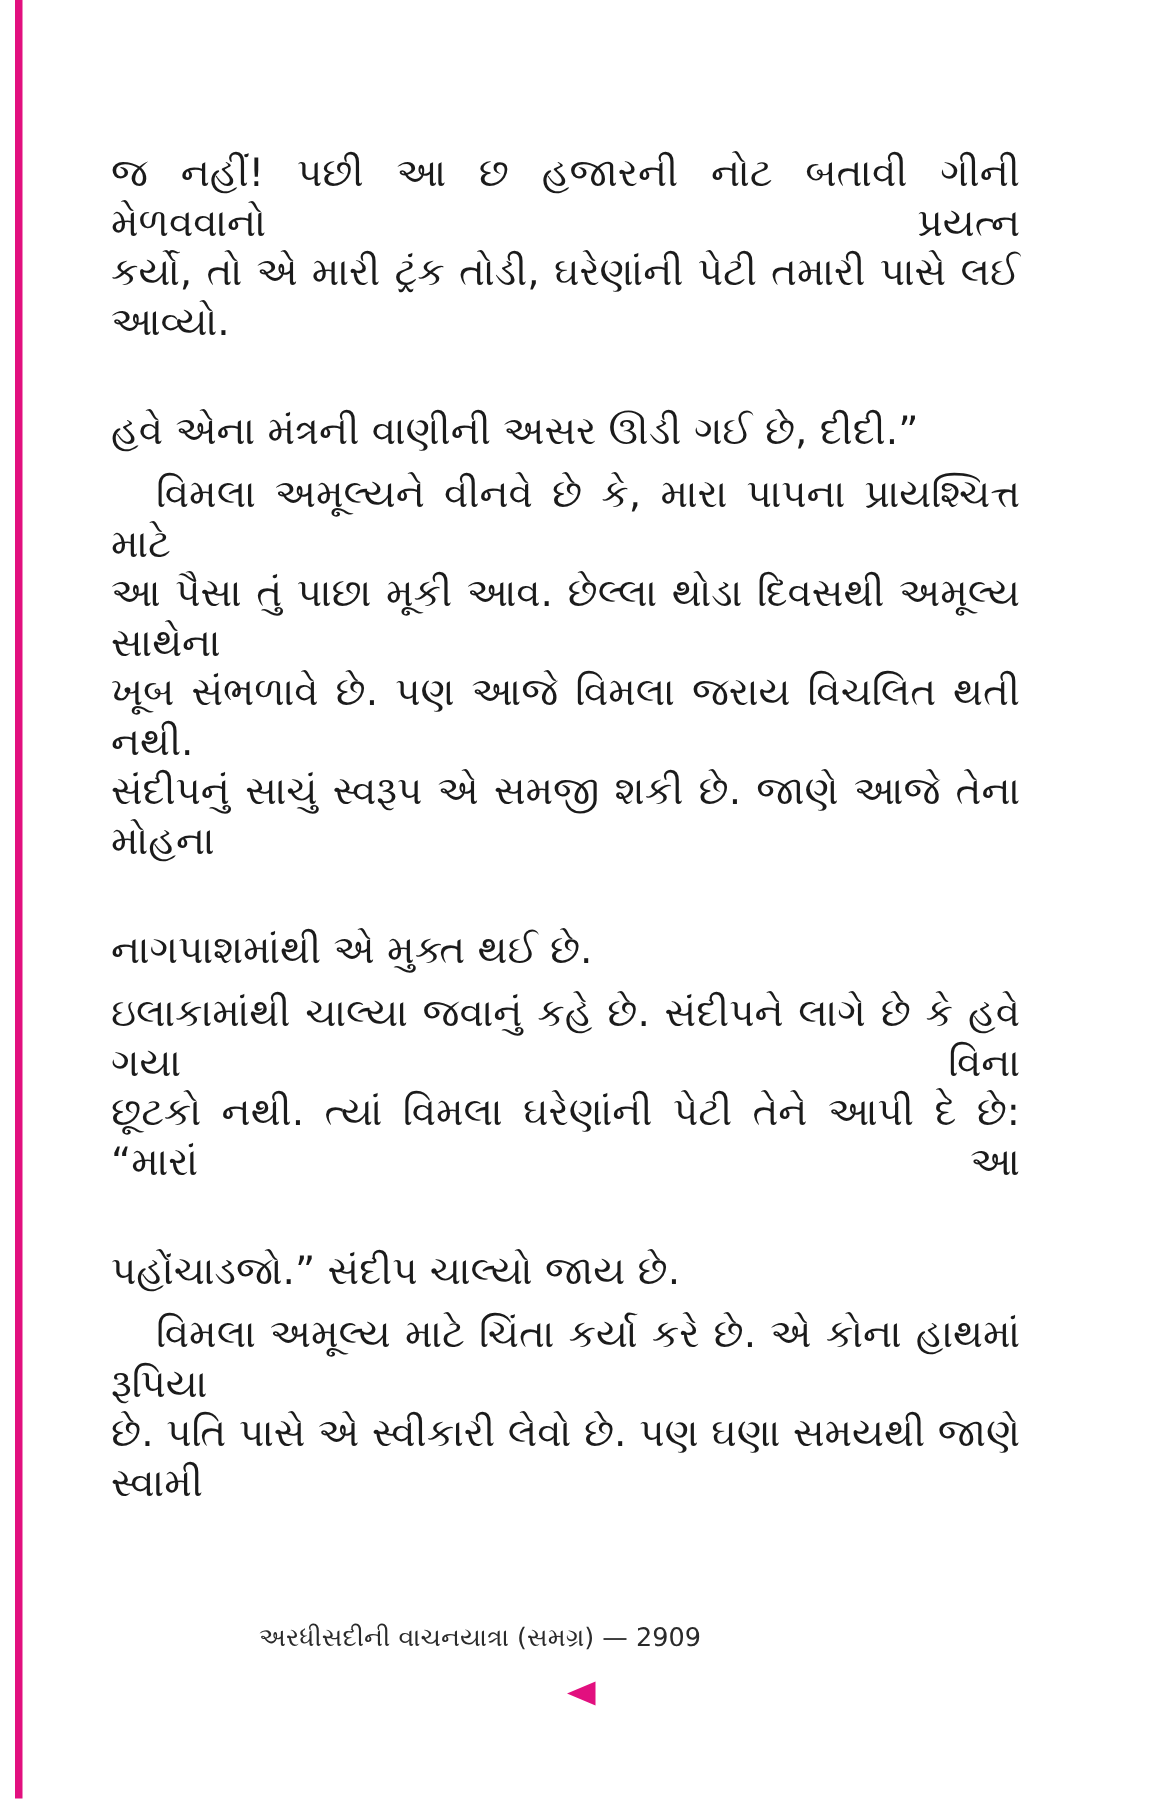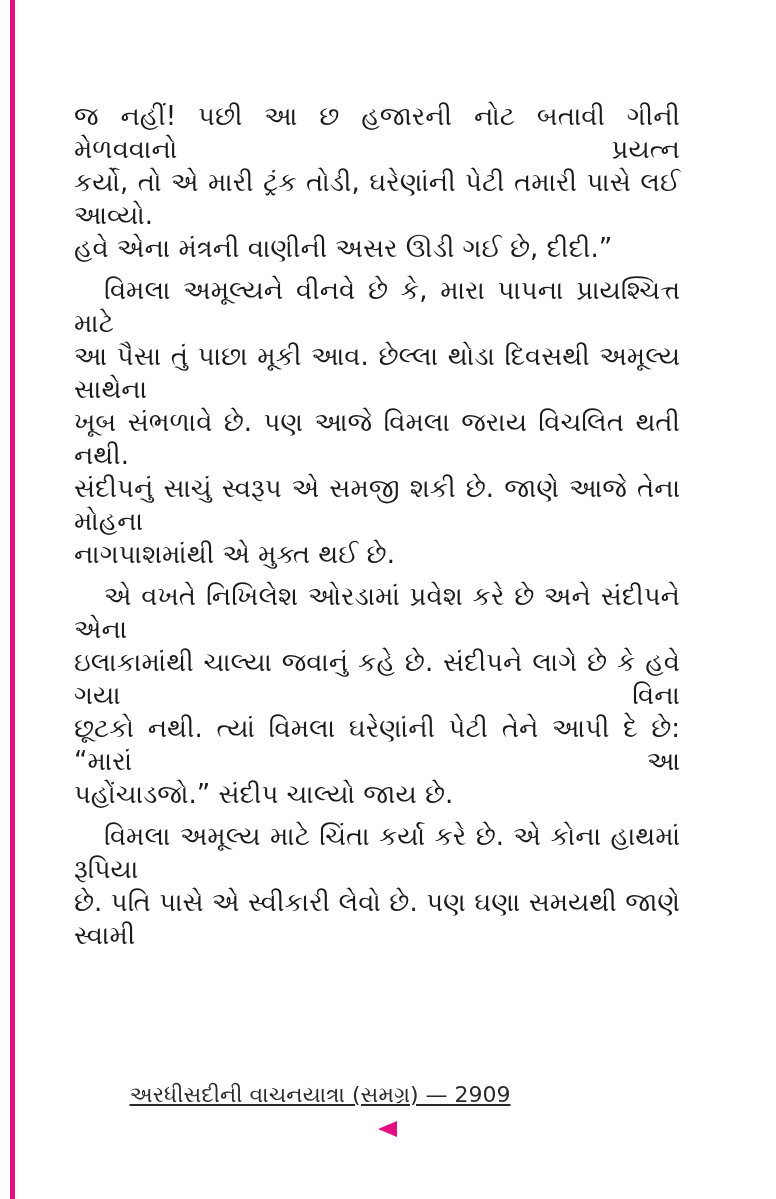--- a/index.html
+++ b/index.html
@@ -36,30 +36,30 @@
   }
   .line {
     text-align: justify;
     text-align-last: justify;
   }
   .line.first {
     text-indent: 30px;
   }
   .line.last {
     text-align-last: left;
+    margin-top: 40px;
   }
   .page-footer {
     position: absolute;
     left: 0;
     top: 1082px;
     width: 640px;
     text-align: center;
-    font-size: 22px;
+    font-size: 17px;
     color: #2a2a2a;
-    text-decoration: underline;
   }
   .end-marker {
     position: absolute;
     left: 378px;
     top: 1121px;
     width: 0;
     height: 0;
     border-top: 8px solid transparent;
     border-bottom: 8px solid transparent;
     border-right: 19px solid var(--accent, #e2107f);
@@ -77,21 +77,20 @@
       <div class="line last">હવે એના મંત્રની વાણીની અસર ઊડી ગઈ છે, દીદી.”</div>
     </div>
     <div class="para">
       <div class="line first">વિમલા અમૂલ્યને વીનવે છે કે, મારા પાપના પ્રાયશ્ચિત્ત માટે</div>
       <div class="line">આ પૈસા તું પાછા મૂકી આવ. છેલ્લા થોડા દિવસથી અમૂલ્ય સાથેના</div>
       <div class="line">ખૂબ સંભળાવે છે. પણ આજે વિમલા જરાય વિચલિત થતી નથી.</div>
       <div class="line">સંદીપનું સાચું સ્વરૂપ એ સમજી શકી છે. જાણે આજે તેના મોહના</div>
       <div class="line last">નાગપાશમાંથી એ મુક્ત થઈ છે.</div>
     </div>
     <div class="para">
-      <div class="line first">એ વખતે નિખિલેશ ઓરડામાં પ્રવેશ કરે છે અને સંદીપને એના</div>
       <div class="line">ઇલાકામાંથી ચાલ્યા જવાનું કહે છે. સંદીપને લાગે છે કે હવે ગયા વિના</div>
       <div class="line">છૂટકો નથી. ત્યાં વિમલા ઘરેણાંની પેટી તેને આપી દે છે: “મારાં આ</div>
       <div class="line last">પહોંચાડજો.” સંદીપ ચાલ્યો જાય છે.</div>
     </div>
     <div class="para">
       <div class="line first">વિમલા અમૂલ્ય માટે ચિંતા કર્યા કરે છે. એ કોના હાથમાં રૂપિયા</div>
       <div class="line">છે. પતિ પાસે એ સ્વીકારી લેવો છે. પણ ઘણા સમયથી જાણે સ્વામી</div>
     </div>
   </main>
 

